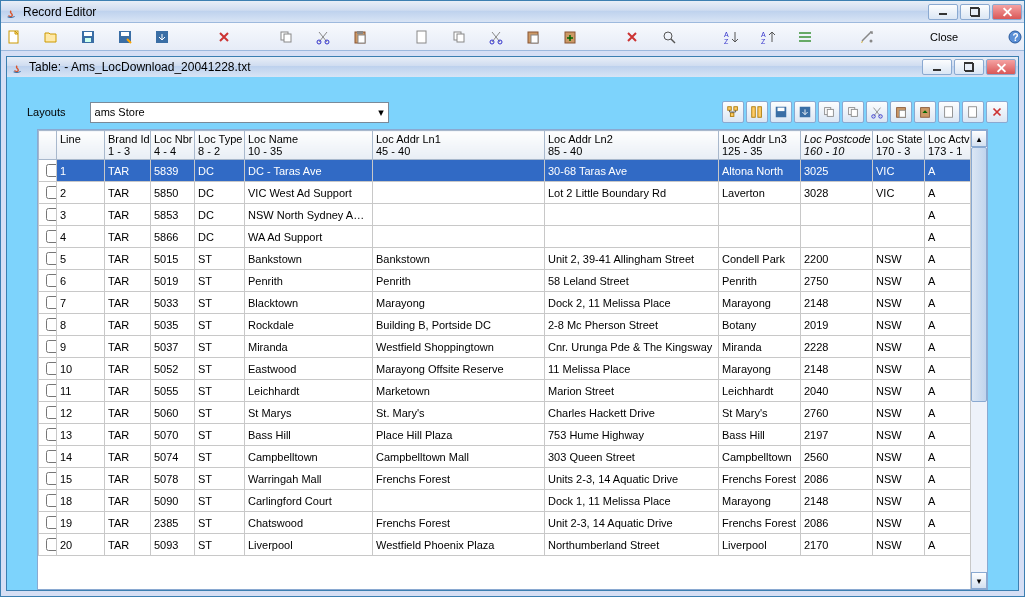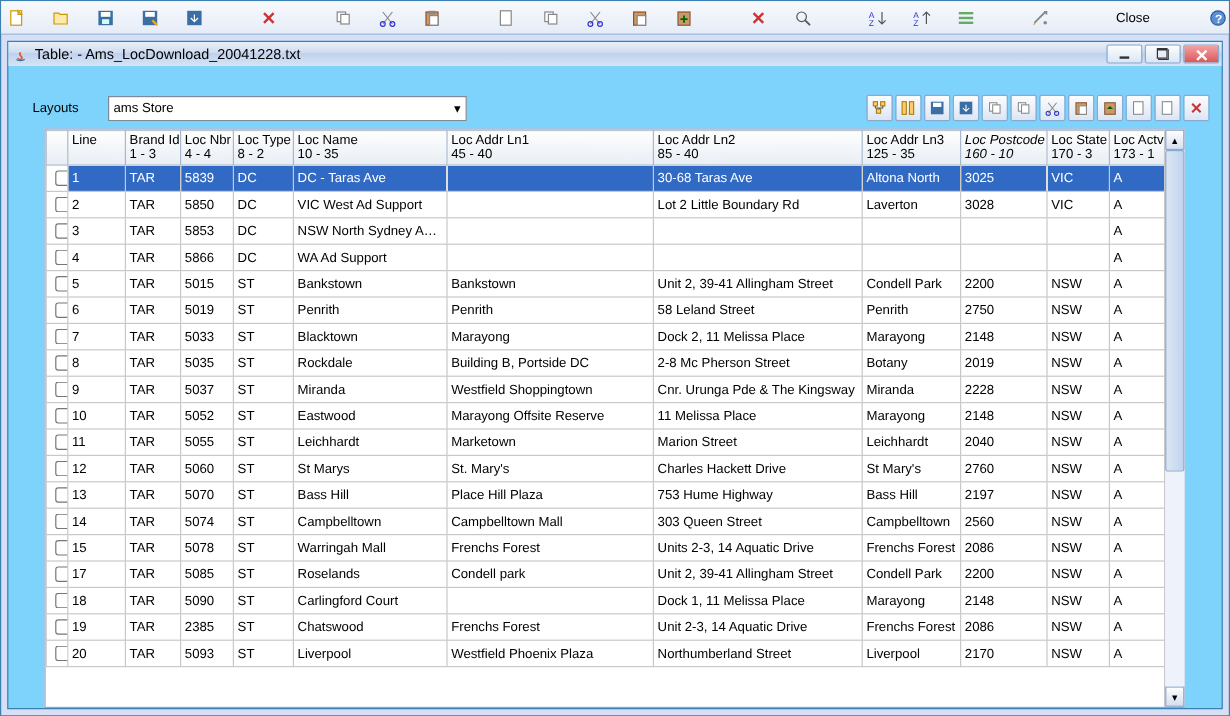--- a/index.html
+++ b/index.html
@@ -235,20 +235,41 @@
 }
 
 
 .icon14 { width: 16px; height: 16px; }
 </style>
 </head>
 <body>
 
 <div class="window">
 
+  <div class="titlebar">
+    <span class="java-icon">
+      <svg class="icon14" viewBox="0 0 16 16">
+          <path d="M4 12c1 1 3 1.5 4 0.5 1-1 0-2-1-3-1-1-1-2 0-3" stroke="#d9542c" fill="none" stroke-width="1.5"></path>
+          <path d="M3 13.5c2 1 6 1 8-0.5" stroke="#3a6ea5" fill="none" stroke-width="1.2"></path>
+        </svg>
+    </span>
+    <span class="title-text">Record Editor</span>
+    <span class="titlebar-spacer"></span>
+    <div class="winbtns">
+      <div class="winbtn">
+          <div class="min-shape"></div>
+        </div>
+      <div class="winbtn">
+          <div class="rest-shape"></div>
+        </div>
+      <div class="winbtn close">
+          <div class="x-shape"></div>
+        </div>
+    </div>
+  </div>
 
 
   <div class="toolbar">
     <div class="tb-btn">
         <svg class="icon14" viewBox="0 0 16 16">
           <rect x="3" y="2" width="9" height="12" fill="#fff" stroke="#c90"></rect>
           <path d="M9 2 L12 5 L9 5 Z" fill="#ffe9a8" stroke="#c90"></path>
         </svg>
       </div>
     <div class="tb-btn">
@@ -753,34 +774,20 @@
                   <td>Warringah Mall</td>
                   <td>Frenchs Forest</td>
                   <td>Units 2-3, 14 Aquatic Drive</td>
                   <td>Frenchs Forest</td>
                   <td>2086</td>
                   <td>NSW</td>
                   <td>A</td>
                 </tr>
                 <tr>
                   <td class="chk-cell" style="text-align: center; background: rgb(255, 255, 255);"><input type="checkbox" class="row-check" style=""></td>
-                  <td>17</td>
-                  <td>TAR</td>
-                  <td>5085</td>
-                  <td>ST</td>
-                  <td>Roselands</td>
-                  <td>Condell park</td>
-                  <td>Unit 2, 39-41 Allingham Street</td>
-                  <td>Condell Park</td>
-                  <td>2200</td>
-                  <td>NSW</td>
-                  <td>A</td>
-                </tr>
-                <tr>
-                  <td class="chk-cell" style="text-align: center; background: rgb(255, 255, 255);"><input type="checkbox" class="row-check" style=""></td>
                   <td>18</td>
                   <td>TAR</td>
                   <td>5090</td>
                   <td>ST</td>
                   <td>Carlingford Court</td>
                   <td></td>
                   <td>Dock 1, 11 Melissa Place</td>
                   <td>Marayong</td>
                   <td>2148</td>
                   <td>NSW</td>

